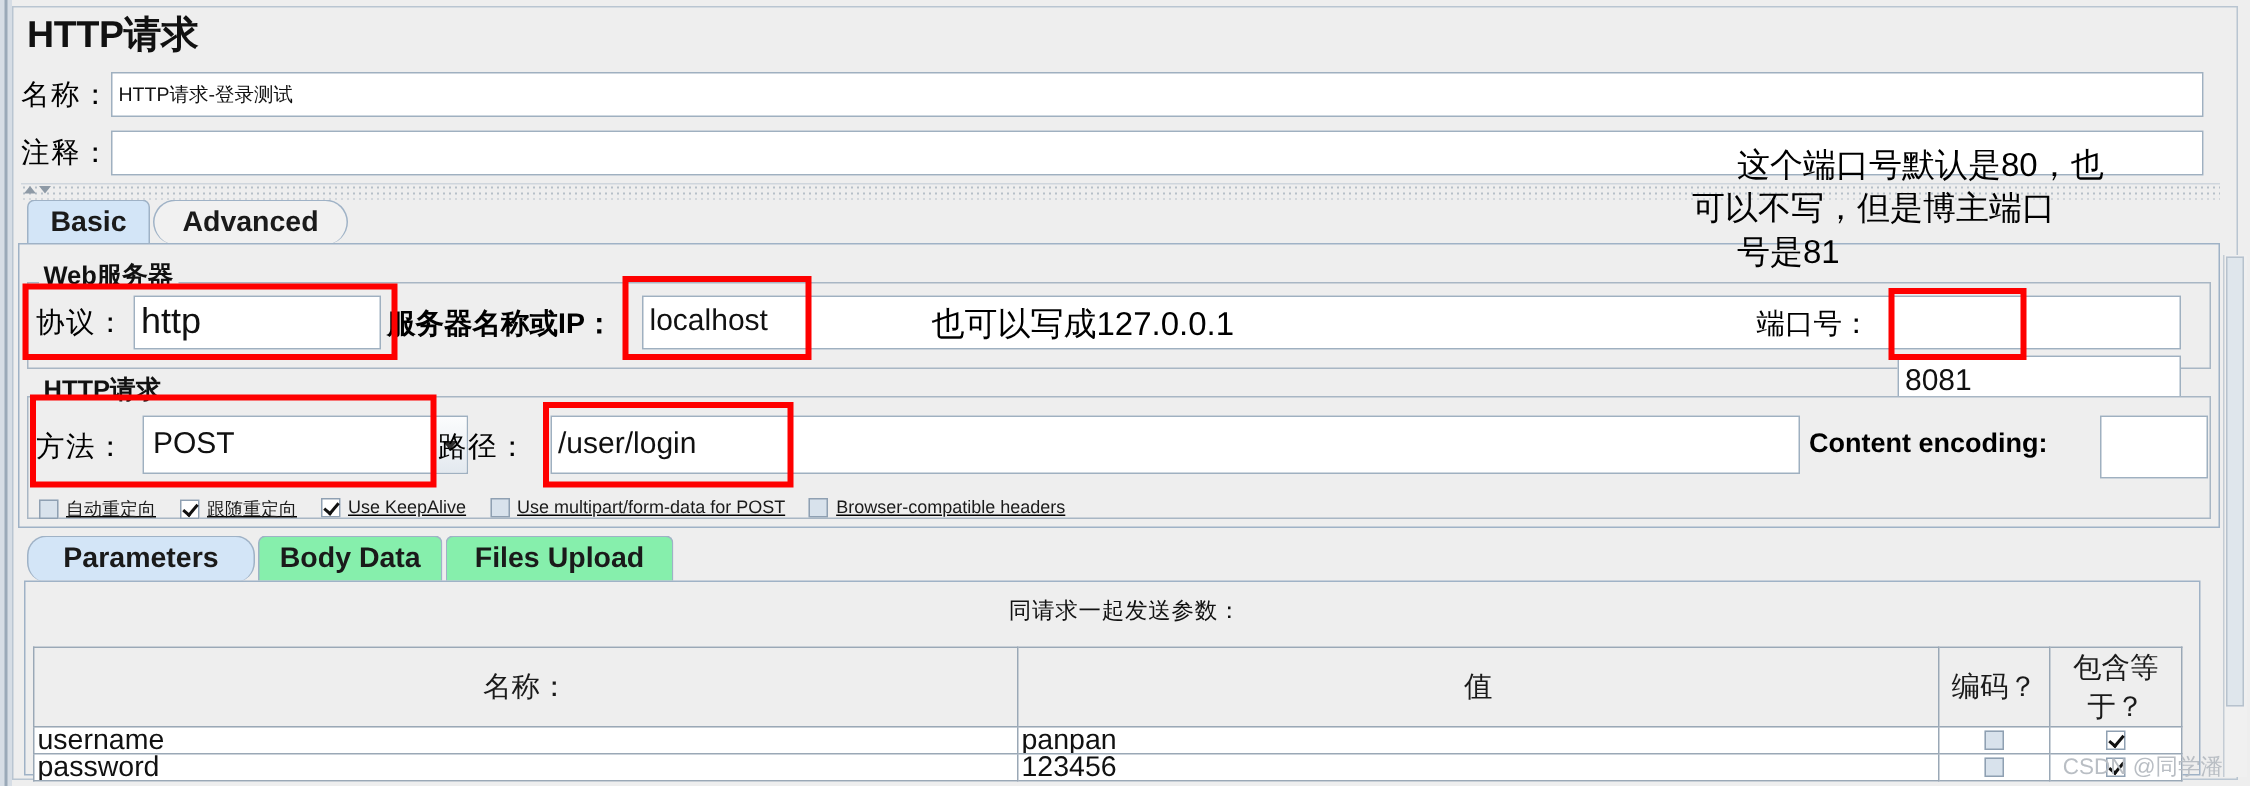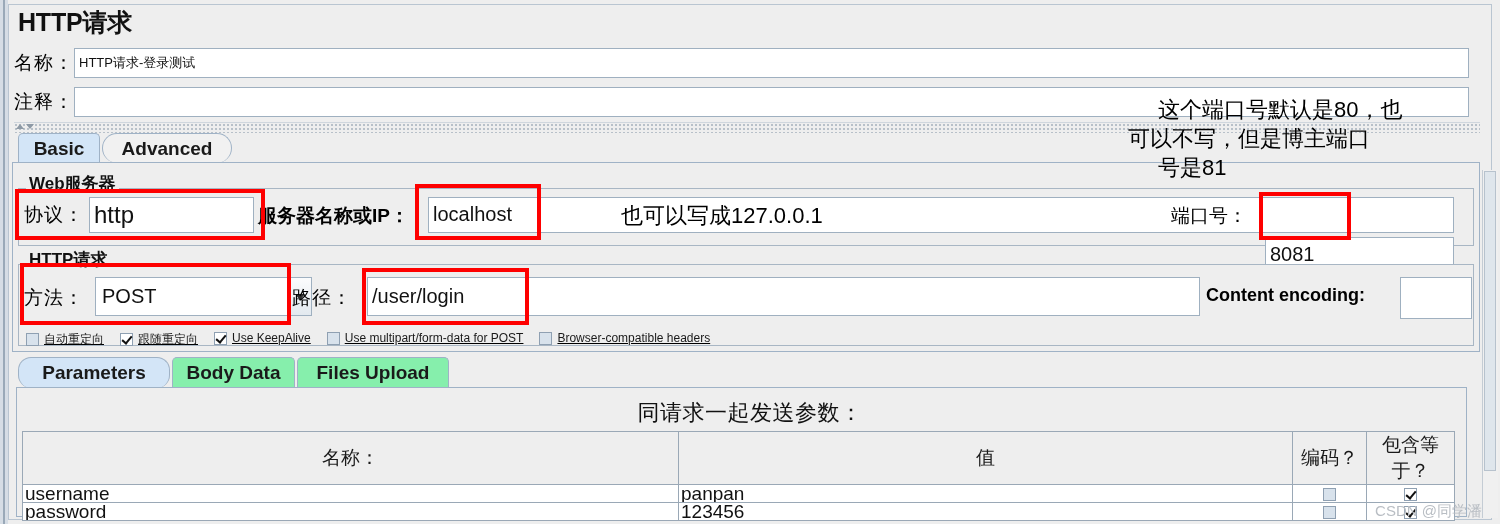--- a/index.html
+++ b/index.html
@@ -286,21 +286,21 @@
     box-sizing: border-box;
     background: #eeeeee;
   }
 
   .params-caption {
     position: absolute;
     left: 0;
     right: 0;
     top: 398px;
     text-align: center;
-    font-size: 22px;
+    font-size: 15px;
     color: #111111;
     letter-spacing: 0.5px;
   }
 
   
   .ptable {
     position: absolute;
     left: 22px;
     top: 431px;
     width: 1432px;

